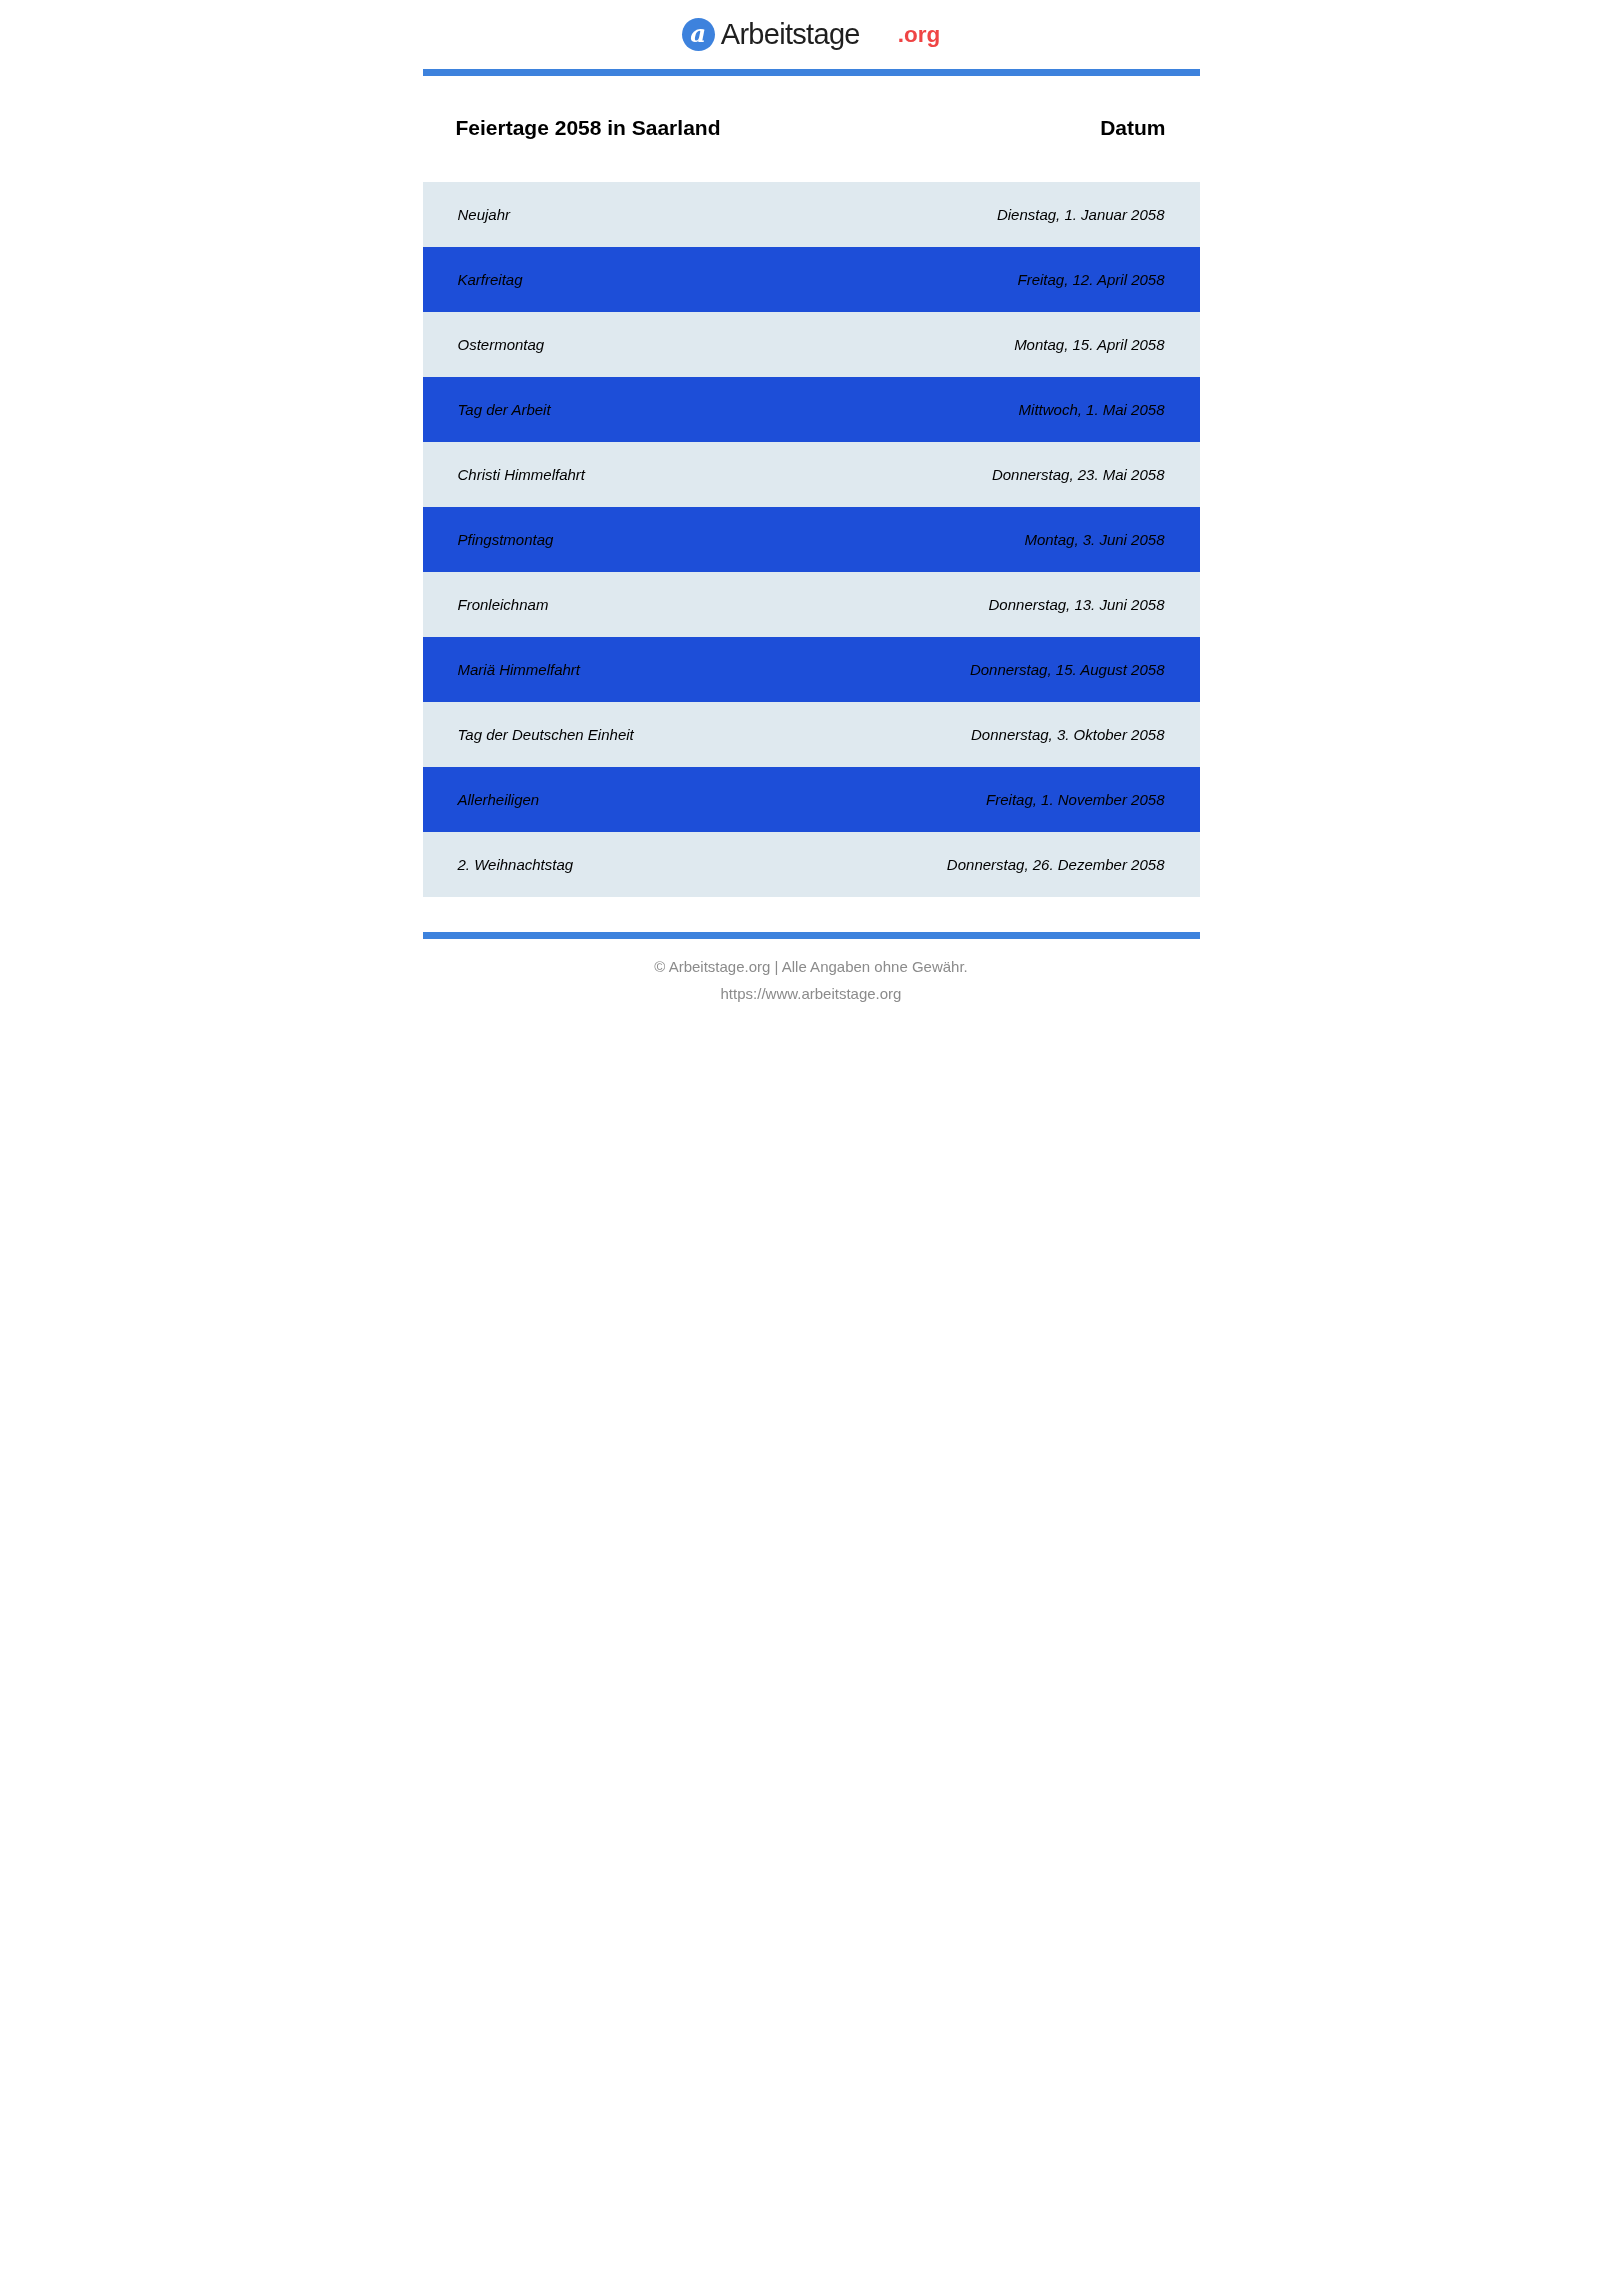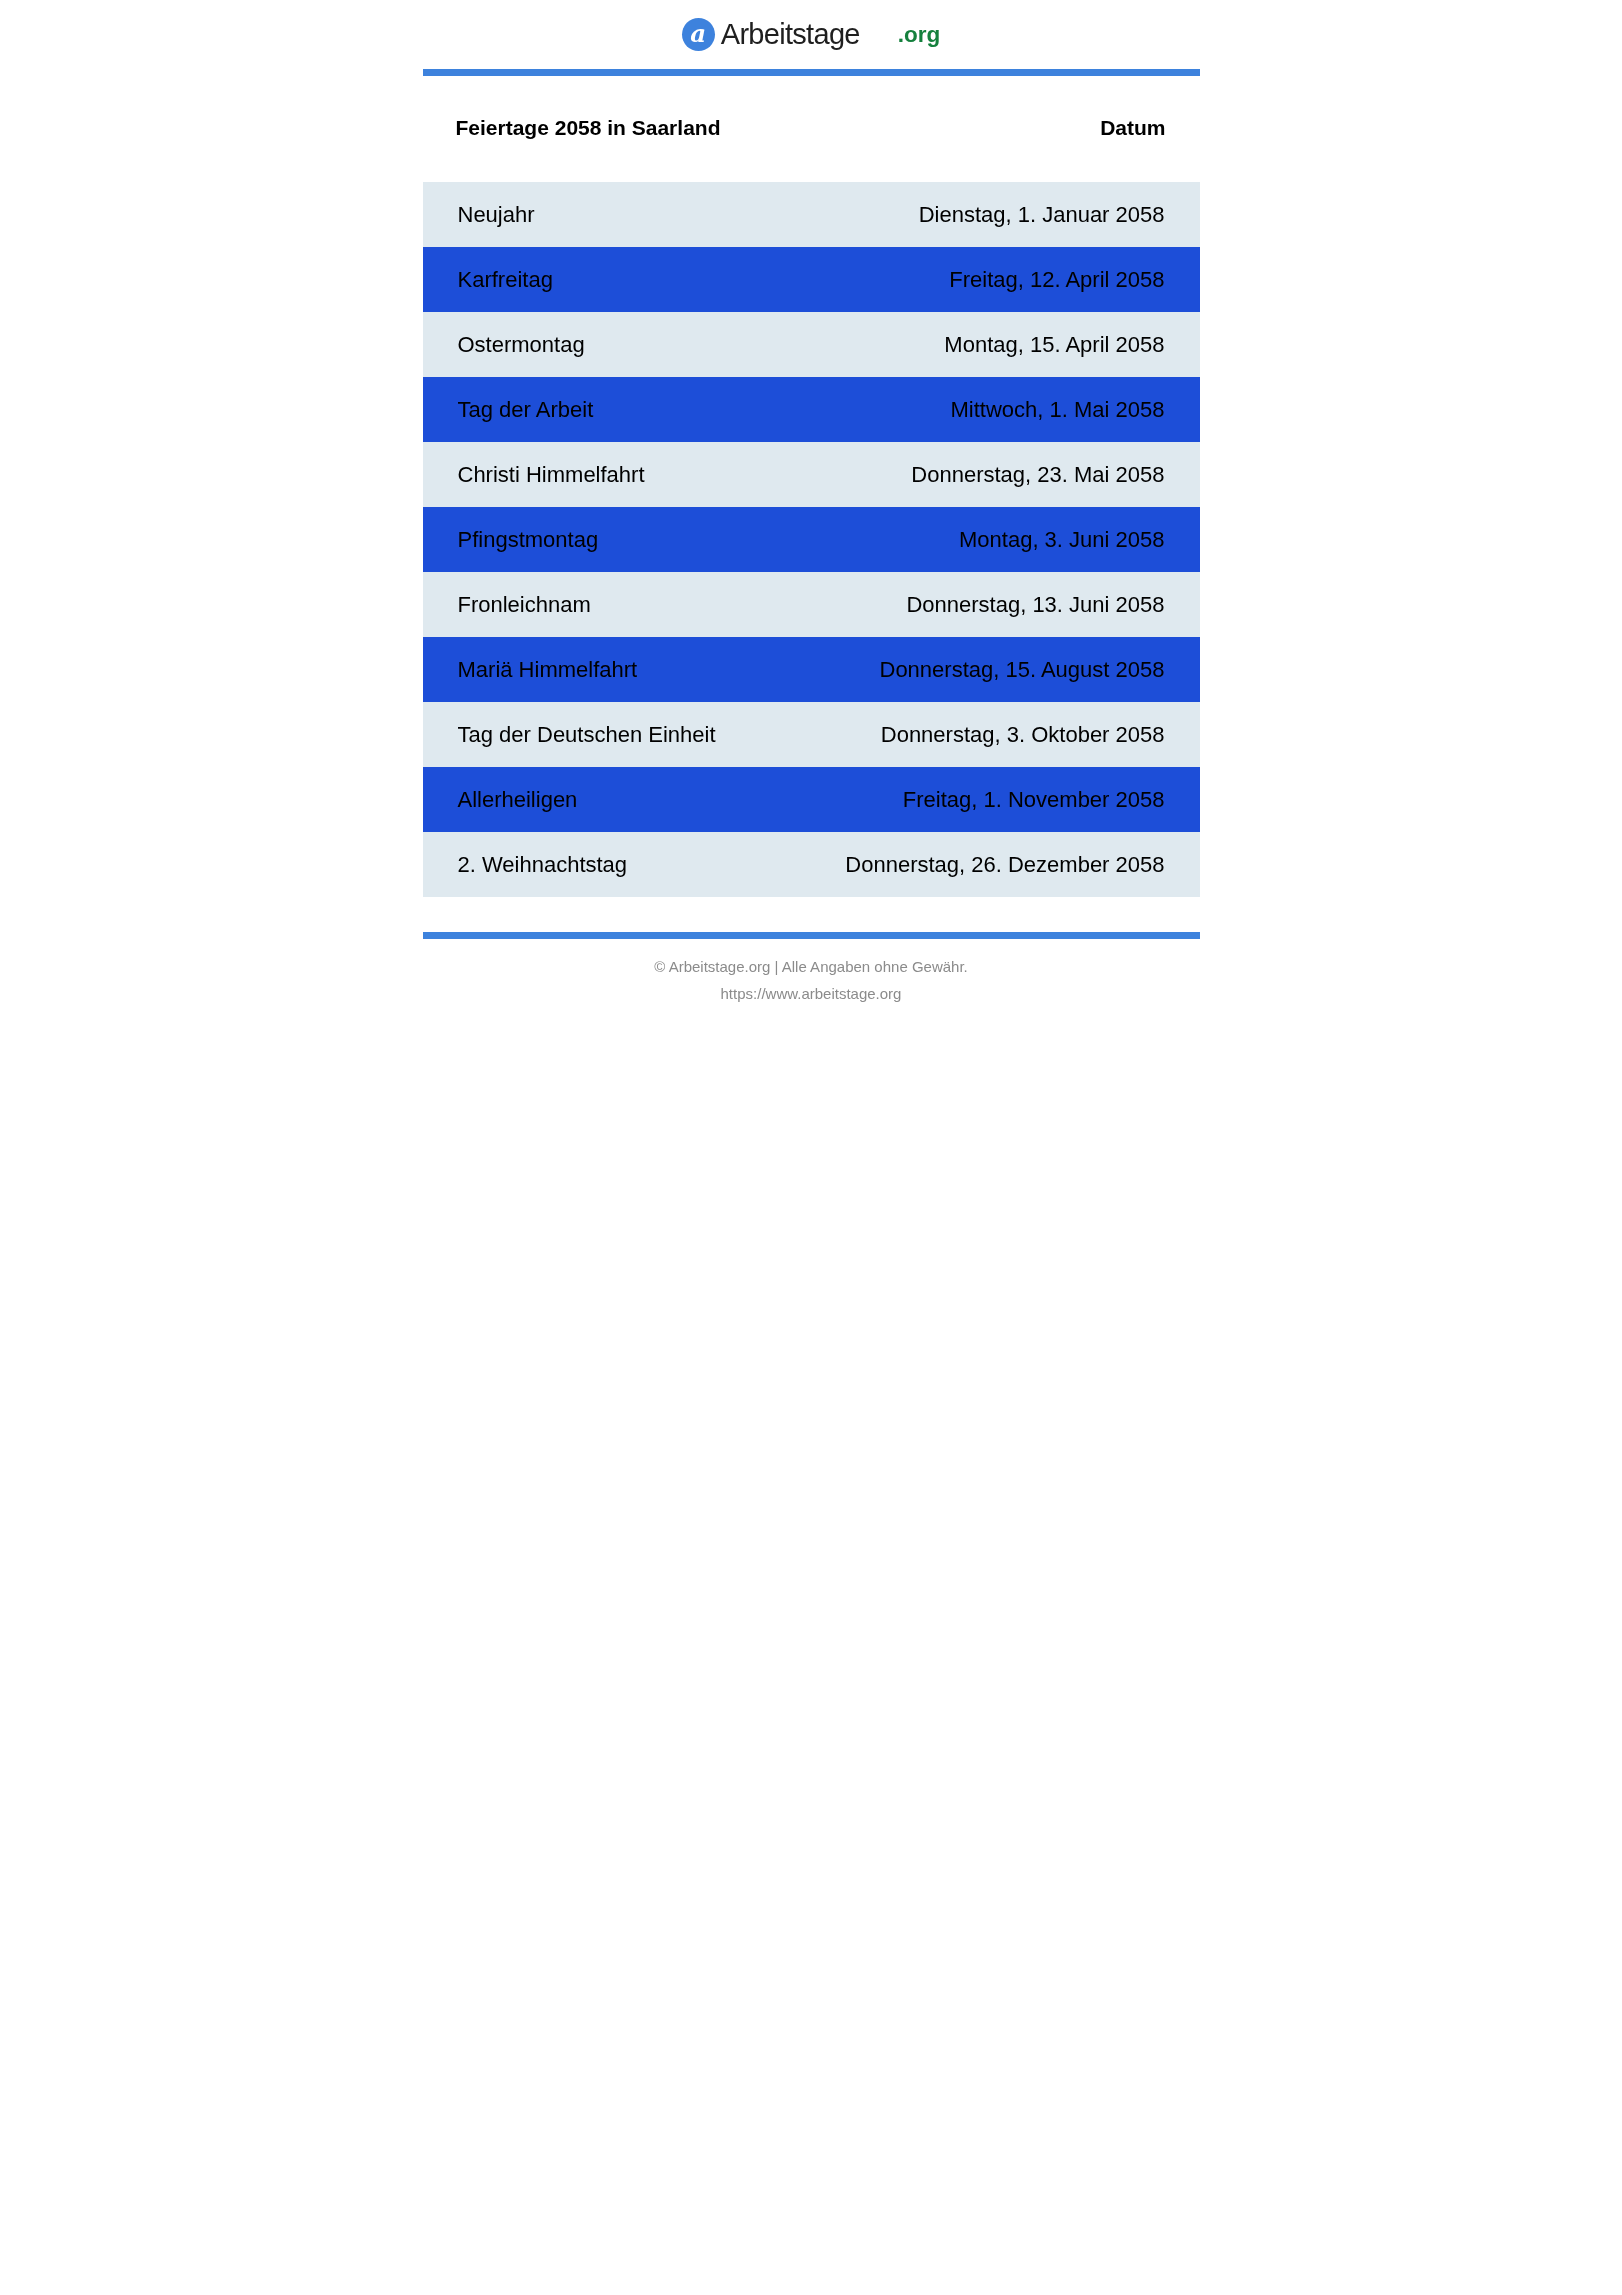--- a/index.html
+++ b/index.html
@@ -50,21 +50,21 @@
   .logo-text {
     font-weight: normal;
     font-size: 29px;
     letter-spacing: -0.7px;
     color: #1f1f1f;
     line-height: 1;
   }
   .logo-tld {
     font-weight: bold;
     font-size: 22.5px;
-    color: #15803d;
+    color: #ef4444;
     line-height: 1;
     margin-left: 32px;
   }
   
   .bar {
     height: 6.8px;
     margin: 0 17px;
     background: var(--accent);
   }
   .bar-top { margin-top: 17.7px; }
@@ -97,23 +97,24 @@
     padding: 0 35px;
     display: flex;
     align-items: center;
     justify-content: space-between;
     background: #1d4ed8;
   }
   .row:nth-child(odd) {
     background: var(--shade);
   }
   .row .cell {
-    font-size: 22px;
+    font-size: 15px;
     color: #000000;
     white-space: nowrap;
+    font-style: italic;
   }
   
   .footer-line {
     text-align: center;
     color: #8b8b8b;
     font-size: 15px;
     line-height: 13.6px;
   }
   .footer-copyright { margin-top: 20.4px; }
   .footer-url {

